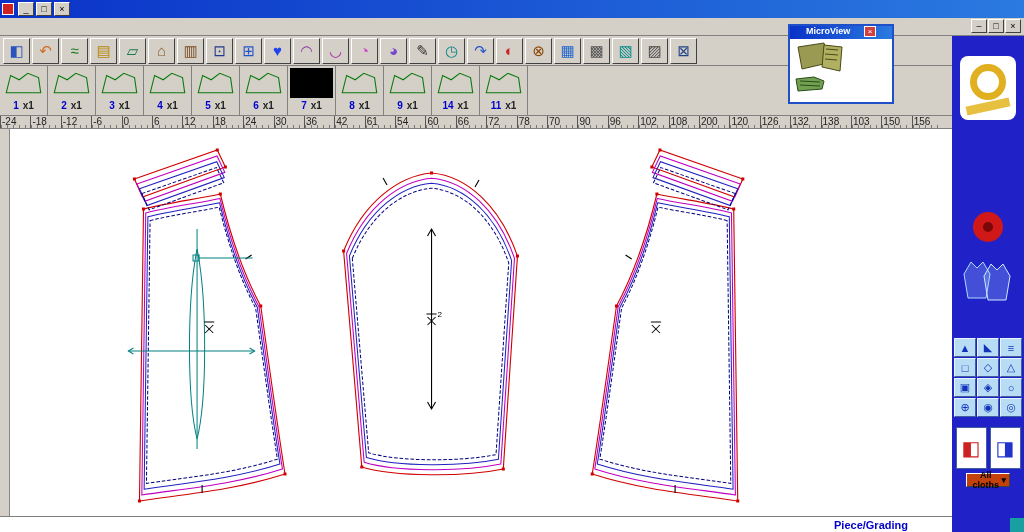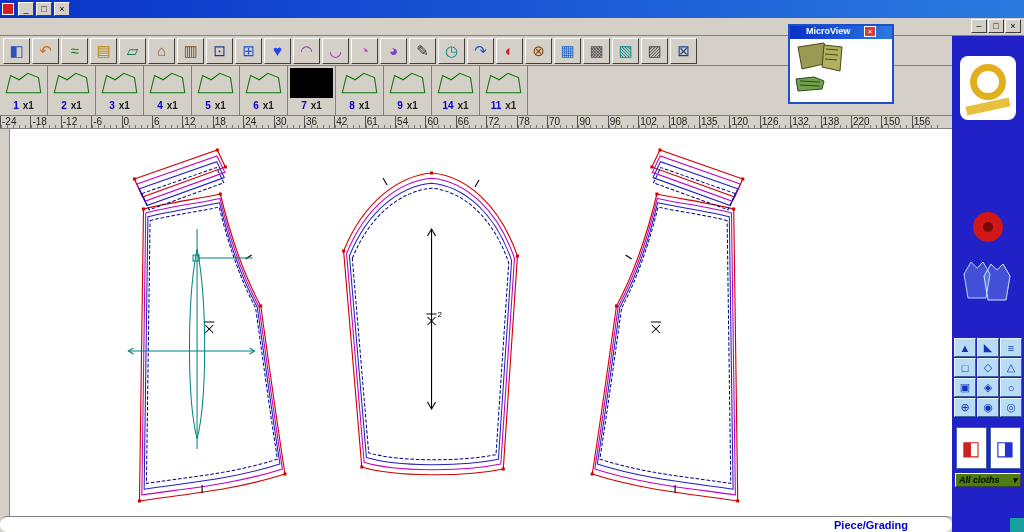--- a/index.html
+++ b/index.html
@@ -42,36 +42,36 @@
   .tick::after{content:"";position:absolute;left:0;right:0;bottom:0;height:3px;background:repeating-linear-gradient(90deg,#777 0 1px,transparent 1px 6px);}
 
   
   .canvas{flex:1;background:#fff;position:relative;}
   .vgutter{position:absolute;left:0;top:0;bottom:0;width:10px;background:#d4d0c8;border-right:1px solid #888;}
   .canvas>svg{position:absolute;inset:0;width:100%;height:100%;}
   .s1{stroke:var(--c1);} .s2{stroke:var(--c2);} .s3{stroke:var(--c3);} .s4{stroke:var(--c4);}
   .sc{stroke:var(--ct);} .pt{fill:var(--c1);} .xmark line{stroke:#000;}
 
   
-  .statusbar{height:16px;background:#fff;border-top:1px solid #808080;font-size:11px;font-weight:bold;color:#0000cc;display:flex;align-items:center;justify-content:flex-end;padding-right:44px;border-radius:7px;}
+  .statusbar{height:16px;background:#fff;border-top:1px solid #808080;font-size:11px;font-weight:bold;color:#0000cc;display:flex;align-items:center;justify-content:flex-end;padding-right:44px;}
 
   
   .sidebar{width:72px;background:#2121c8;display:flex;flex-direction:column;align-items:center;position:relative;}
   .tape{width:56px;height:64px;background:#fff;border-radius:8px;margin-top:20px;position:relative;}
   .tape::before{content:"";position:absolute;left:10px;top:8px;width:22px;height:22px;border:7px solid #e0b020;border-radius:50%;}
   .tape::after{content:"";position:absolute;left:6px;bottom:9px;width:44px;height:9px;background:#e8c040;transform:rotate(-12deg);}
   .donut{width:30px;height:30px;border-radius:50%;background:#d01818;margin-top:92px;position:relative;}
   .donut::after{content:"";position:absolute;left:10px;top:10px;width:10px;height:10px;border-radius:50%;background:#7a0808;}
   .vests{margin-top:16px;}
   .sb-grid{margin-top:36px;display:grid;grid-template-columns:repeat(3,22px);gap:1px;}
   .sb-btn{width:22px;height:19px;background:#b8dcf4;border:1px solid;border-color:#e8f4ff #4060a0 #4060a0 #e8f4ff;font-size:11px;color:#1133bb;display:flex;align-items:center;justify-content:center;padding:0;cursor:default;}
   .sb-two{margin-top:10px;display:flex;gap:3px;}
   .sb-piece-btn{width:31px;height:42px;background:#fff;border:1px solid #4060a0;font-size:20px;line-height:38px;text-align:center;padding:0;cursor:default;}
   .red-g{color:#cc2222;} .blue-g{color:#2233cc;}
-  .sb-dd{margin-top:4px;width:66px;height:14px;background:#4d7c0f;border:1px solid;border-color:#fff #404040 #404040 #fff;font-size:9px;font-weight:bold;display:flex;align-items:center;justify-content:space-between;padding:0 3px;cursor:default;font-style:italic;}
+  .sb-dd{margin-top:4px;width:44px;height:14px;background:#c2410c;border:1px solid;border-color:#fff #404040 #404040 #fff;font-size:9px;font-weight:bold;display:flex;align-items:center;justify-content:space-between;padding:0 3px;cursor:default;}
   .sb-corner{position:absolute;bottom:0;right:0;width:14px;height:14px;background:#18a0a0;}
 
   
   .microview{position:absolute;left:788px;top:24px;width:106px;height:80px;border:2px solid #2050c8;background:#fff;z-index:5;}
   .mv-title{height:13px;background:linear-gradient(90deg,#0a32c8,#2a7ae0);color:#fff;font-size:9px;font-weight:bold;display:flex;padding:0 16px;}
   .mv-close{margin-left:auto;width:12px;height:11px;background:#d04040;color:#fff;font-size:8px;line-height:9px;text-align:center;border:1px solid #fff;padding:0;}
   .mv-body{padding:2px 4px;display:flex;flex-direction:column;gap:2px;}
 </style>
 </head>
 <body>
@@ -314,26 +314,26 @@
           <div class="tick">54</div>
           <div class="tick">60</div>
           <div class="tick">66</div>
           <div class="tick">72</div>
           <div class="tick">78</div>
           <div class="tick">70</div>
           <div class="tick">90</div>
           <div class="tick">96</div>
           <div class="tick">102</div>
           <div class="tick">108</div>
-          <div class="tick">135</div>
+          <div class="tick">200</div>
           <div class="tick">120</div>
           <div class="tick">126</div>
           <div class="tick">132</div>
           <div class="tick">138</div>
-          <div class="tick">220</div>
+          <div class="tick">103</div>
           <div class="tick">150</div>
           <div class="tick">156</div>
         </div>
 
       <div class="canvas">
         <div class="vgutter"></div>
         <svg viewBox="0 0 942 387" preserveAspectRatio="none">
 
           <g id="back-grading" fill="none" stroke-width="1.1">
             <g class="s1">

